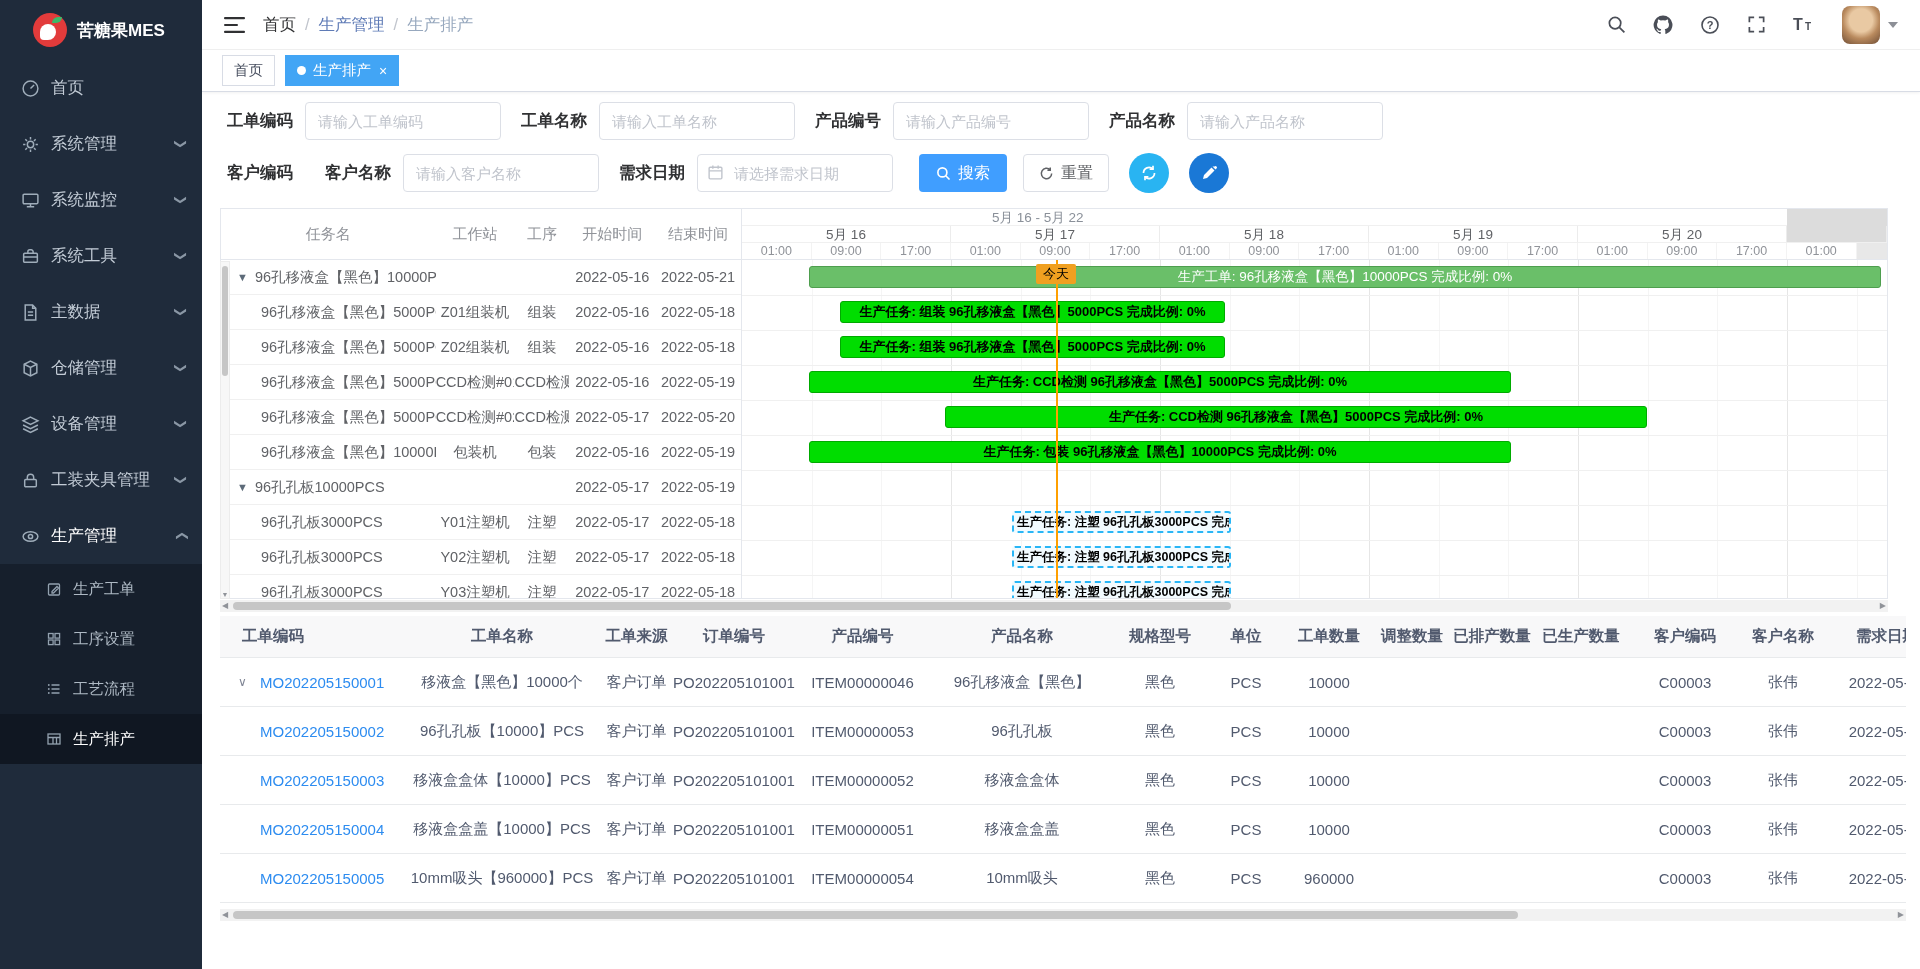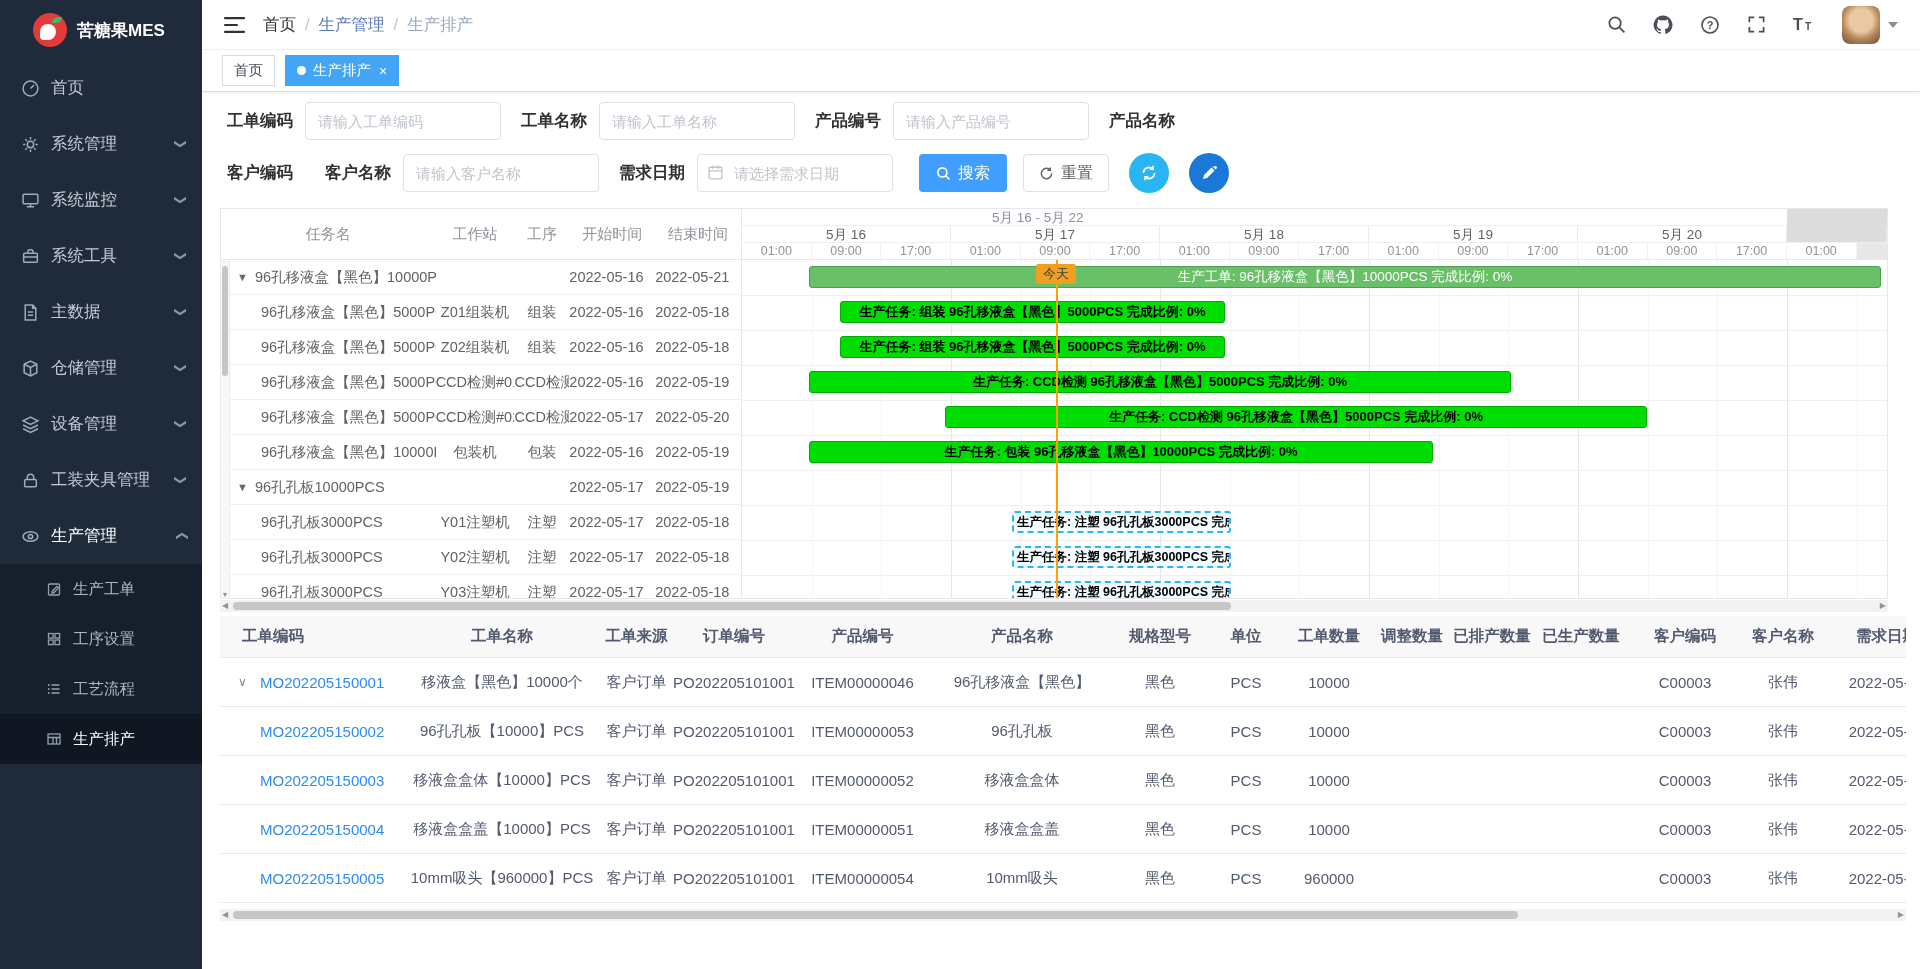--- a/index.html
+++ b/index.html
@@ -68,21 +68,21 @@
 
   
   .gantt-wrap{position:relative;margin:15px 0 0 18px;width:1684px}
   .gantt{display:flex;border:1px solid #e4e7ed;width:1668px;background:#fff}
   .g-left{width:521px;flex:none;border-right:1px solid #e4e7ed}
   .g-lheader{display:flex;height:51px;border-bottom:1px solid #e4e7ed;color:#909399;font-size:15px}
   .g-lheader .g-c{display:flex;align-items:center;justify-content:center}
   .g-c.name{width:215px}
   .g-c.st{width:79px;text-align:center}
   .g-c.pr{width:55px;text-align:center}
-  .g-c.tm{width:86px;}
+  .g-c.tm{width:86px;text-align:center}
   .g-lbody{height:338px;overflow:hidden}
   .g-lrow{display:flex;align-items:center;height:35px;border-bottom:1px solid #f0f0f0;font-size:14.5px;color:#606266}
   .g-lrow .g-c{white-space:nowrap;overflow:hidden}
   .g-lrow .name{display:flex;align-items:center;gap:7px;padding-left:16px}
   .g-lrow .name.lvl1{padding-left:40px}
   .tcaret{font-size:11px;color:#5d6b79;cursor:pointer}
   .g-right{flex:1;overflow:hidden;position:relative}
   .g-range{height:17px;font-size:13.5px;color:#8a9099;line-height:17px;padding-left:250px;border-bottom:1px solid #f0f0f0;position:relative}
   .g-range .ovf-block{position:absolute;right:0;top:0;width:100px;height:17px;background:#dcdcdc}
   .g-days{display:flex;height:17px;border-bottom:1px solid #f0f0f0}
@@ -94,21 +94,21 @@
   .g-body{position:relative;height:338px;width:1145px;overflow:hidden}
   .vline{position:absolute;top:0;bottom:0;width:1px;background:#f5f5f5}
   .vline.strong{background:#e6e6e6}
   .hline{position:absolute;left:0;right:0;height:1px;background:#f0f0f0}
   .gbar{position:absolute;height:22px;border-radius:3px;display:flex;align-items:center;justify-content:center;
     overflow:hidden;white-space:nowrap;font-size:13px;cursor:pointer;z-index:2}
   .gbar.summary{background:#6abf69;border:1px solid #4e9e4e;color:#fff;font-size:13.5px}
   .gbar.task{background:#00dd00;border:1px solid #00aa00;color:#000;font-weight:700}
   .gbar.selected{background:#f2fbff;border:2px dashed #29b6f6;color:#000;font-weight:700;justify-content:flex-start;padding-left:3px;font-size:12.5px}
   .today-line{position:absolute;top:0;bottom:0;width:2px;background:#ffa000;z-index:3}
-  .today-label{position:absolute;top:4px;transform:translateX(-50%);background:#f0a020;color:#404040;
+  .today-label{position:absolute;top:4px;transform:translateX(-50%);background:#f0a020;color:#000000;
     font-size:13px;padding:1px 7px;z-index:4;border-radius:2px}
   .vscroll{position:absolute;left:1674;top:53px;width:10px;height:338px;background:#f7f7f7;border:1px solid #ececec}
   .vs-thumb{position:absolute;left:1px;top:4px;width:6px;height:110px;border-radius:3px;background:#c6c6c6;cursor:pointer}
   .vs-arrow{position:absolute;bottom:0;left:0;width:8px;text-align:center;font-size:7px;color:#909399;cursor:pointer}
   .hscroll{width:1668px;height:12px;background:#f2f2f2;position:relative;margin-top:1px}
   .hs-arrow{position:absolute;top:1px;font-size:8px;color:#909399;cursor:pointer}
   .hs-arrow.left{left:2px}
   .hs-arrow.right{right:2px}
   .hs-thumb{position:absolute;top:2px;height:8px;border-radius:4px;background:#c6c6c6;cursor:pointer}
 
@@ -349,20 +349,21 @@
       <span class="f-item">
           <span class="f-label">工单名称</span>
         <input class="f-input" placeholder="请输入工单名称" style="">
         </span>
       <span class="f-item">
           <span class="f-label">产品编号</span>
         <input class="f-input" placeholder="请输入产品编号" style="">
         </span>
       <span class="f-item">
           <span class="f-label">产品名称</span>
+        <input class="f-input" placeholder="请输入产品名称" style="">
         </span>
     </div>
     <div class="filter-row">
       <span class="f-item">
           <span class="f-label">客户编码</span>
         </span>
       <span class="f-item">
           <span class="f-label">客户名称</span>
         <input class="f-input" placeholder="请输入客户名称" style="">
         </span>
@@ -560,21 +561,21 @@
             <div class="gbar summary" style="left:67px;top:6px;width:1072px">生产工单: 96孔移液盒【黑色】10000PCS 完成比例: 0%</div>
             <div class="hline" style="top:70px"></div>
             <div class="gbar task" style="left:98px;top:41px;width:385px">生产任务: 组装 96孔移液盒【黑色】5000PCS 完成比例: 0%</div>
             <div class="hline" style="top:105px"></div>
             <div class="gbar task" style="left:98px;top:76px;width:385px">生产任务: 组装 96孔移液盒【黑色】5000PCS 完成比例: 0%</div>
             <div class="hline" style="top:140px"></div>
             <div class="gbar task" style="left:67px;top:111px;width:702px">生产任务: CCD检测 96孔移液盒【黑色】5000PCS 完成比例: 0%</div>
             <div class="hline" style="top:175px"></div>
             <div class="gbar task" style="left:203px;top:146px;width:702px">生产任务: CCD检测 96孔移液盒【黑色】5000PCS 完成比例: 0%</div>
             <div class="hline" style="top:210px"></div>
-            <div class="gbar task" style="left:67px;top:181px;width:624px">生产任务: 包装 96孔移液盒【黑色】10000PCS 完成比例: 0%</div>
+            <div class="gbar task" style="left:67px;top:181px;width:702px">生产任务: 包装 96孔移液盒【黑色】10000PCS 完成比例: 0%</div>
             <div class="hline" style="top:245px"></div>
             <div class="hline" style="top:280px"></div>
             <div class="gbar selected" style="left:270px;top:251px;width:219px">生产任务: 注塑 96孔孔板3000PCS 完成比例: 0%</div>
             <div class="hline" style="top:315px"></div>
             <div class="gbar selected" style="left:270px;top:286px;width:219px">生产任务: 注塑 96孔孔板3000PCS 完成比例: 0%</div>
             <div class="gbar selected" style="left:270px;top:321px;width:219px">生产任务: 注塑 96孔孔板3000PCS 完成比例: 0%</div>
             <div class="today-line" style="left:314px"></div>
             <div class="today-label" style="left:314px">今天</div>
           </div>
       </div>

